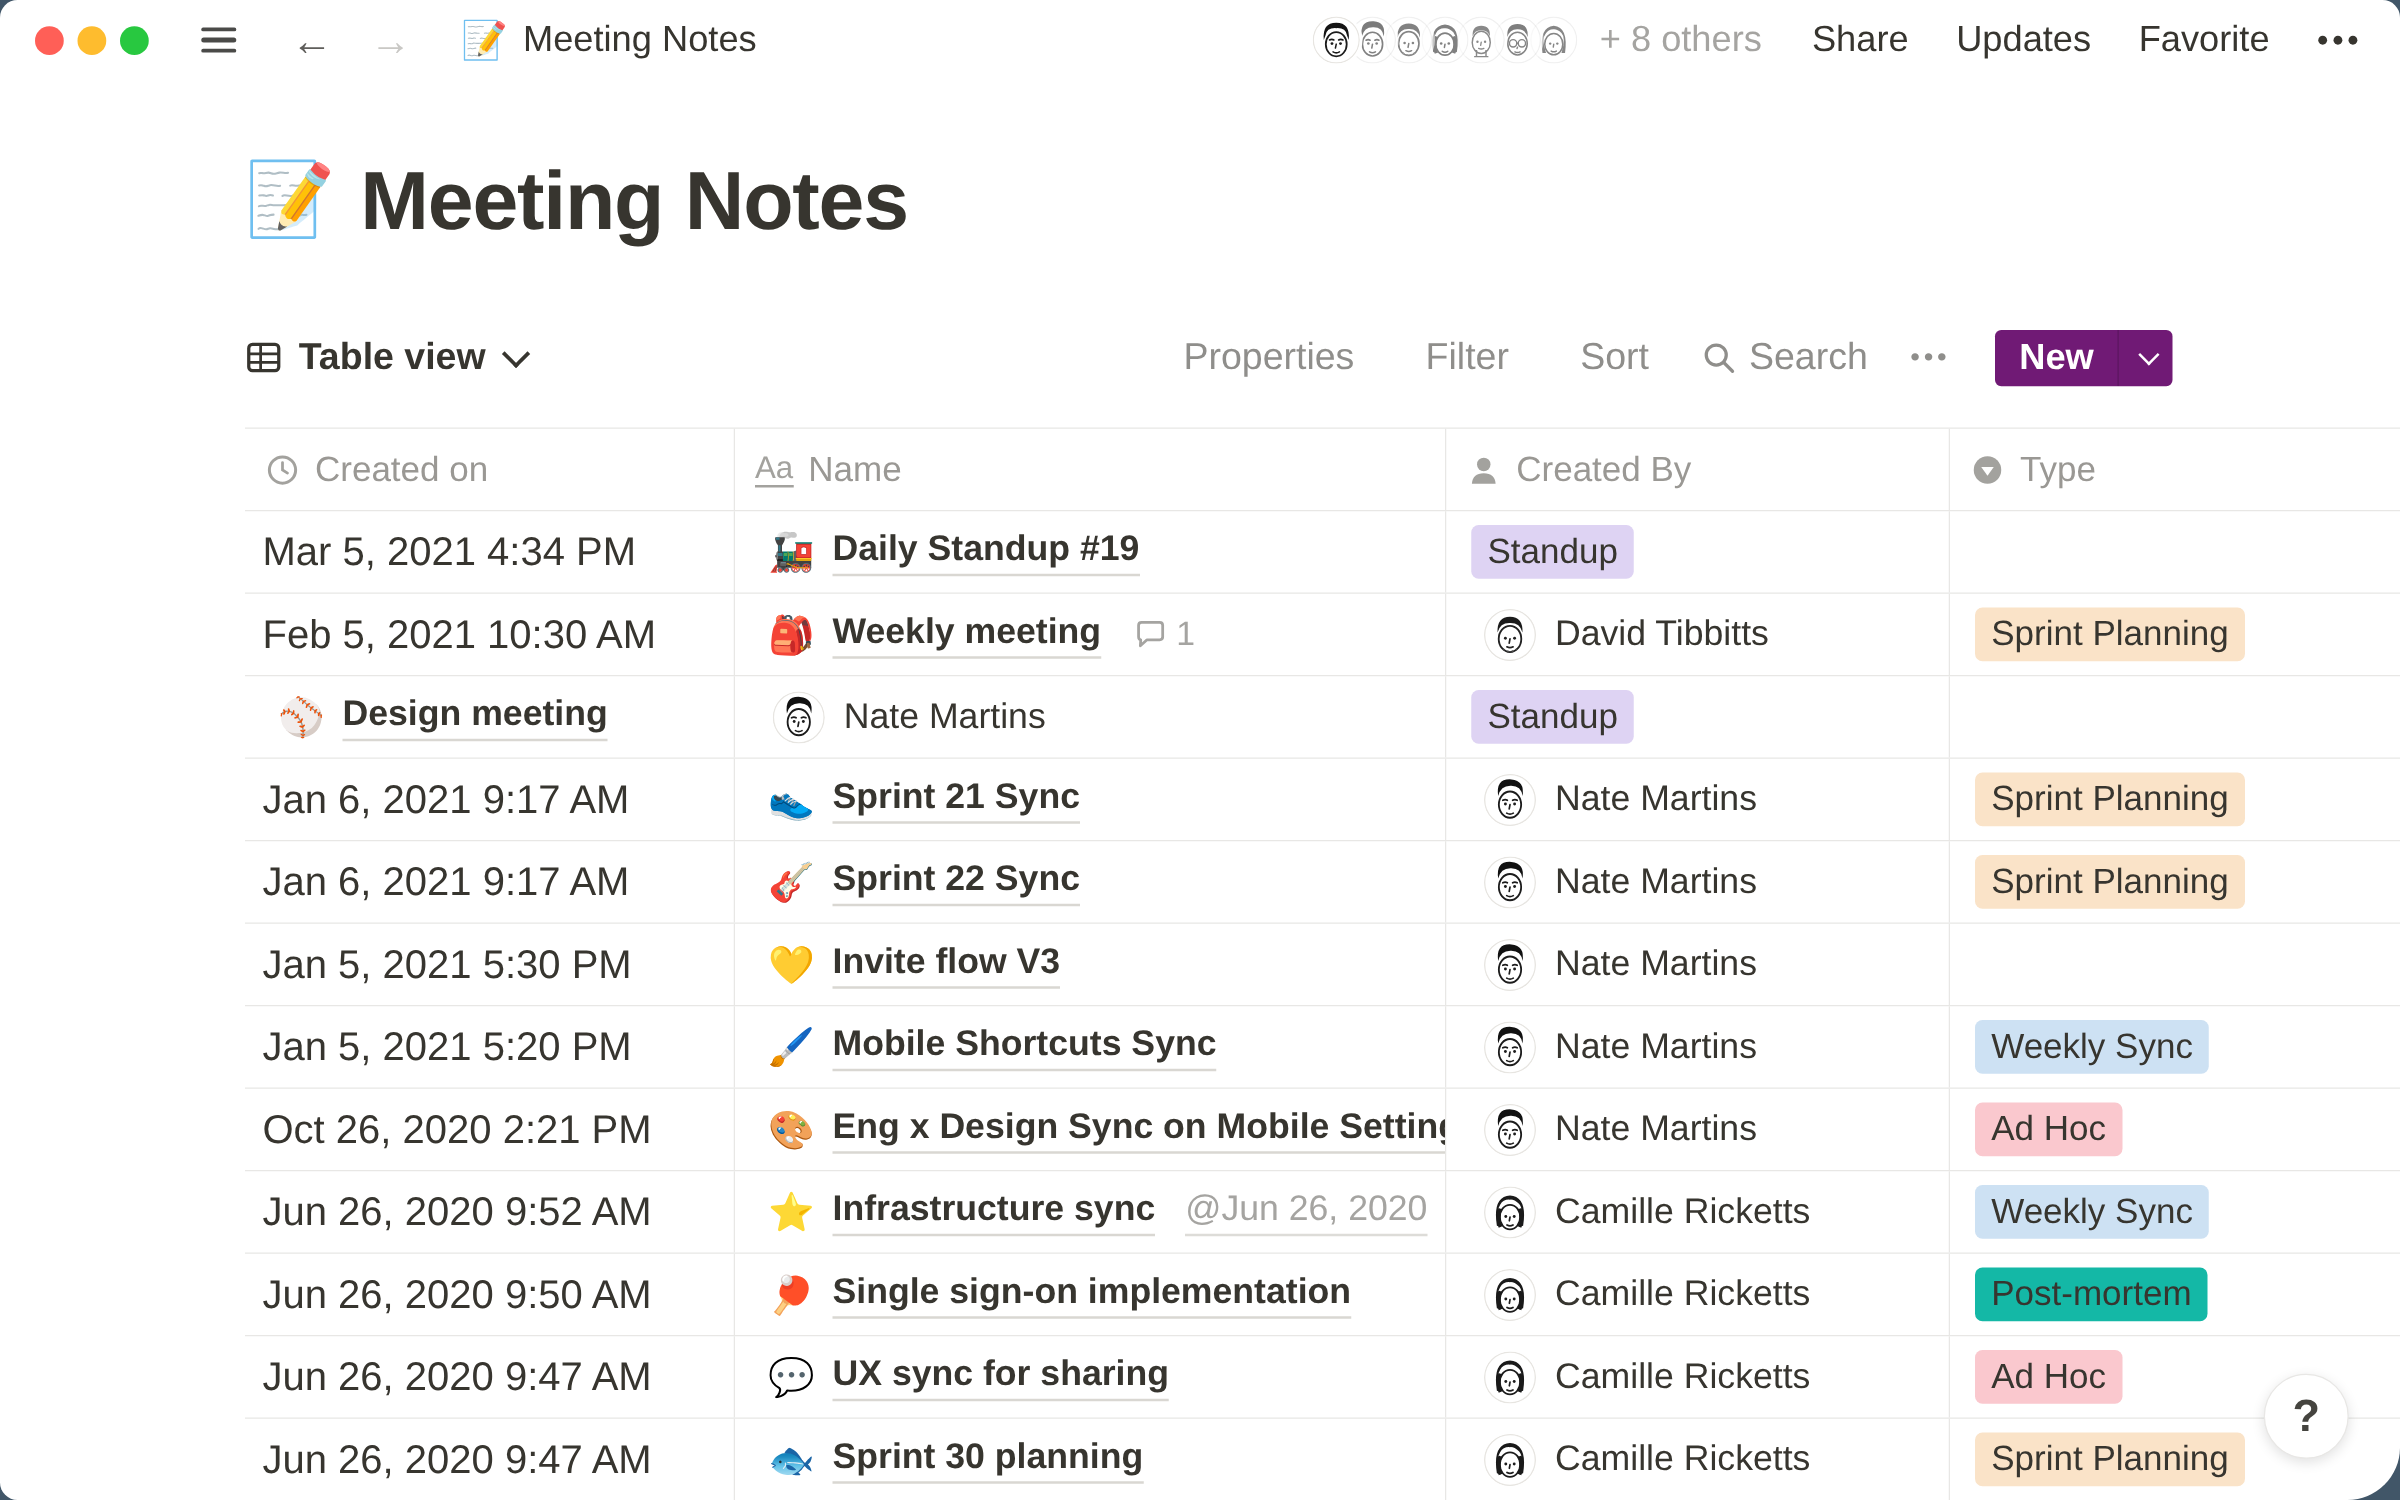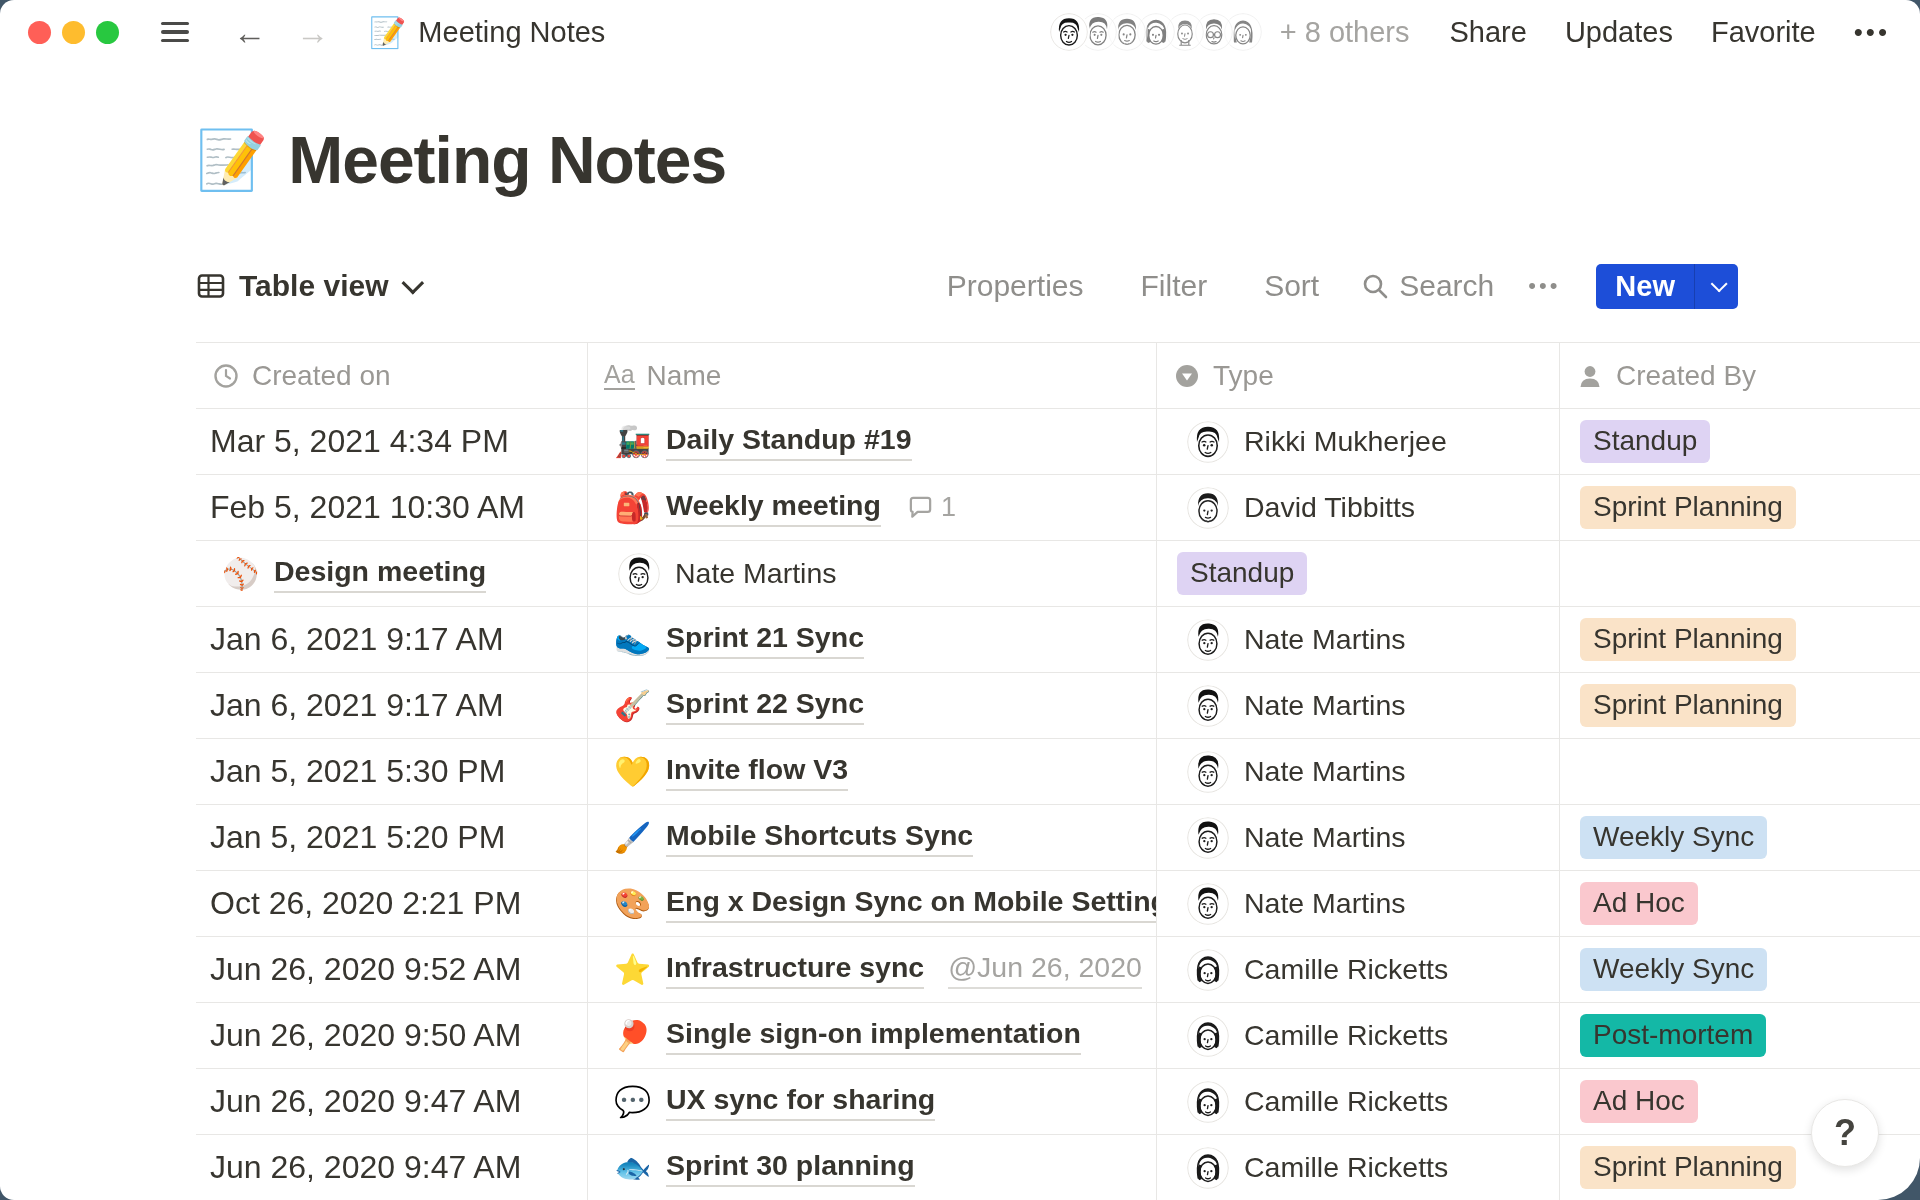--- a/index.html
+++ b/index.html
@@ -215,21 +215,21 @@
     <div class="tool-item">Filter</div>
     <div class="tool-item">Sort</div>
     <div class="searchgrp">
       <svg width="28" height="28" viewBox="0 0 28 28">
         <circle cx="12" cy="12" r="8" fill="none" stroke="#8F8E8B" stroke-width="2.6"></circle>
         <path d="M18 18 L25 25" stroke="#8F8E8B" stroke-width="2.6" stroke-linecap="round"></path>
       </svg>
       <span>Search</span>
     </div>
     <div class="tool-more">•••</div>
-    <div class="newbtn" id="new-btn" style="background: #1d4ed8;">
+    <div class="newbtn" id="new-btn" style="background: #701a75;">
       <div class="main">New</div>
       <div class="drop">
           <span class="chev"></span>
         </div>
     </div>
   </div>
 
   <div class="table">
     <div class="trow">
       <div class="cell hcell">
@@ -238,46 +238,40 @@
           <path d="M14 8 V14 L18 16.5" fill="none" stroke="#A3A29E" stroke-width="2.2" stroke-linecap="round"></path>
         </svg>
         <span>Created on</span>
       </div>
       <div class="cell hcell">
         <span class="aa-ic">Aa</span>
         <span>Name</span>
       </div>
       <div class="cell hcell">
         <svg width="28" height="28" viewBox="0 0 28 28">
-          <circle cx="14" cy="14" r="11" fill="#A3A29E"></circle>
-          <path d="M9 11.5 L19 11.5 L14 18.5 Z" fill="#fff"></path>
-        </svg>
-        <span>Type</span>
+          <circle cx="14" cy="9.5" r="5.4" fill="#A3A29E"></circle>
+          <path d="M4.5 25 Q5 16.5 14 16.5 Q23 16.5 23.5 25 Z" fill="#A3A29E"></path>
+        </svg>
+        <span>Created By</span>
       </div>
       <div class="cell hcell">
         <svg width="28" height="28" viewBox="0 0 28 28">
-          <circle cx="14" cy="9.5" r="5.4" fill="#A3A29E"></circle>
-          <path d="M4.5 25 Q5 16.5 14 16.5 Q23 16.5 23.5 25 Z" fill="#A3A29E"></path>
-        </svg>
-        <span>Created By</span>
+          <circle cx="14" cy="14" r="11" fill="#A3A29E"></circle>
+          <path d="M9 11.5 L19 11.5 L14 18.5 Z" fill="#fff"></path>
+        </svg>
+        <span>Type</span>
       </div>
     </div>
     <div id="table-body">
   <div class="trow">
     <div class="cell c-date">Mar 5, 2021 4:34 PM</div>
     <div class="cell c-name">
       <span class="emo">🚂</span>
       <span class="pagelink">Daily Standup #19</span>
 
-    </div>
-    <div class="cell c-by">
-      <svg class="face" width="40" height="40">
-              <use href="#face-m1"></use>
-            </svg>
-      <span>Rikki Mukherjee</span>
     </div>
     <div class="cell c-type">
       <span class="badge" style="background: rgb(222, 211, 243);">Standup</span>
     </div>
   </div>
 
   <div class="trow">
     <div class="cell c-date">Feb 5, 2021 10:30 AM</div>
     <div class="cell c-name">
       <span class="emo">🎒</span>

